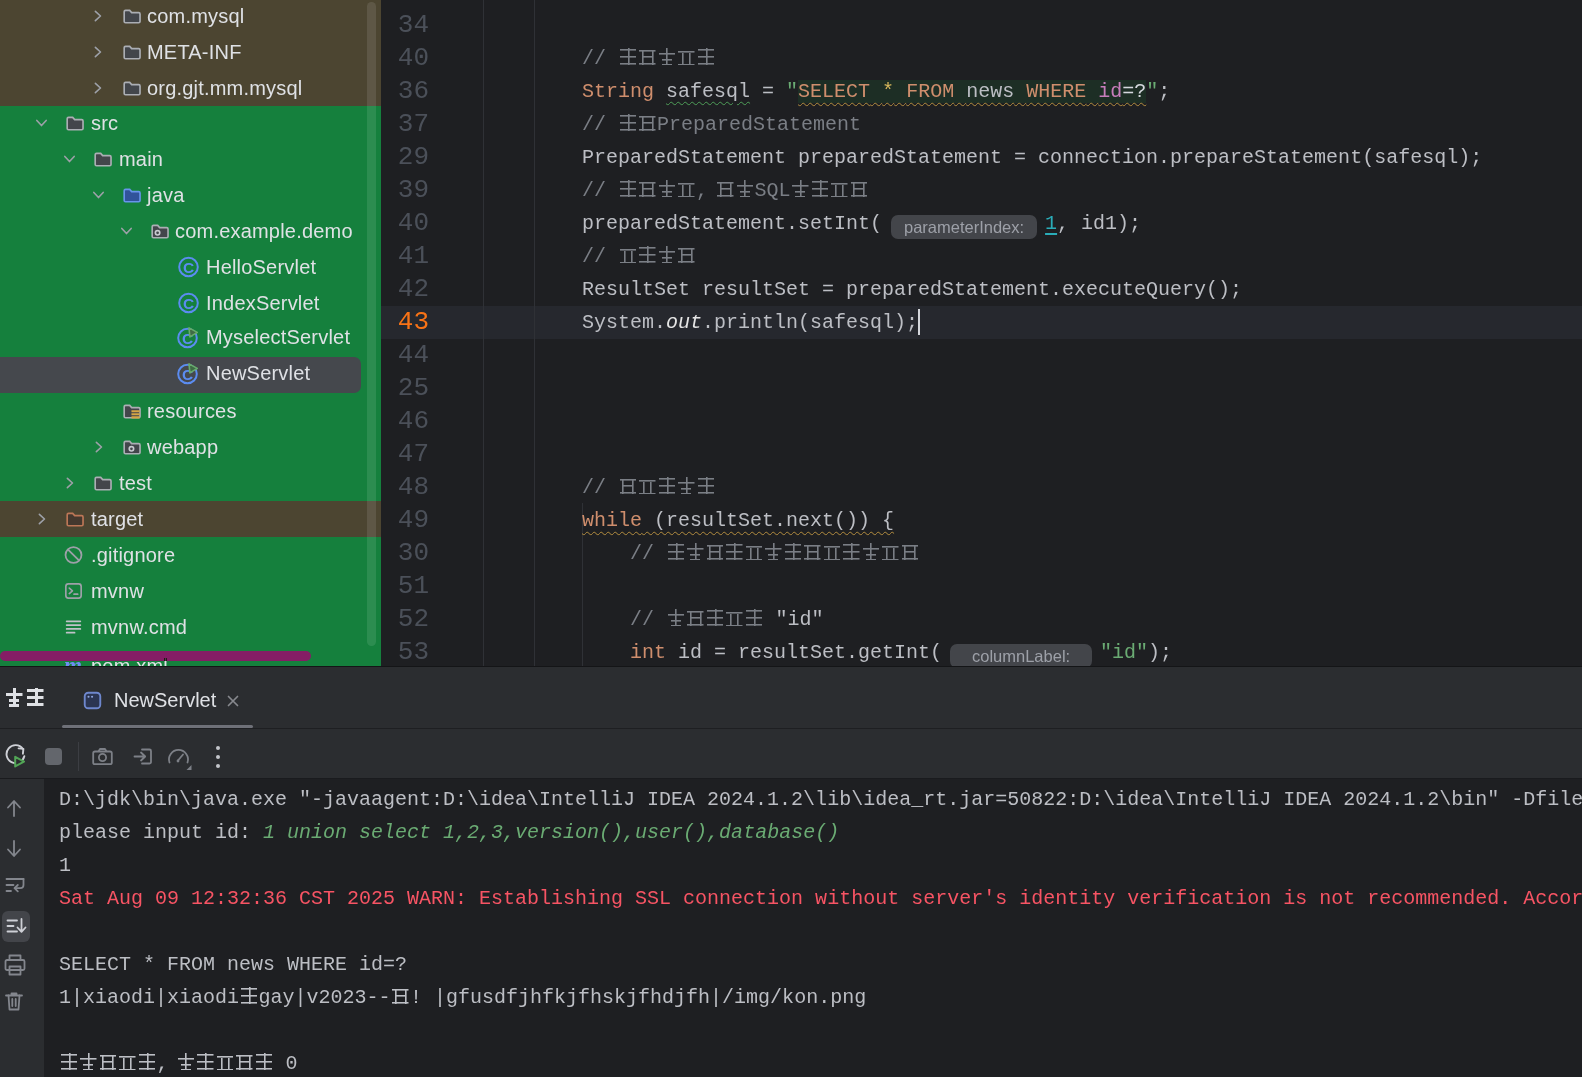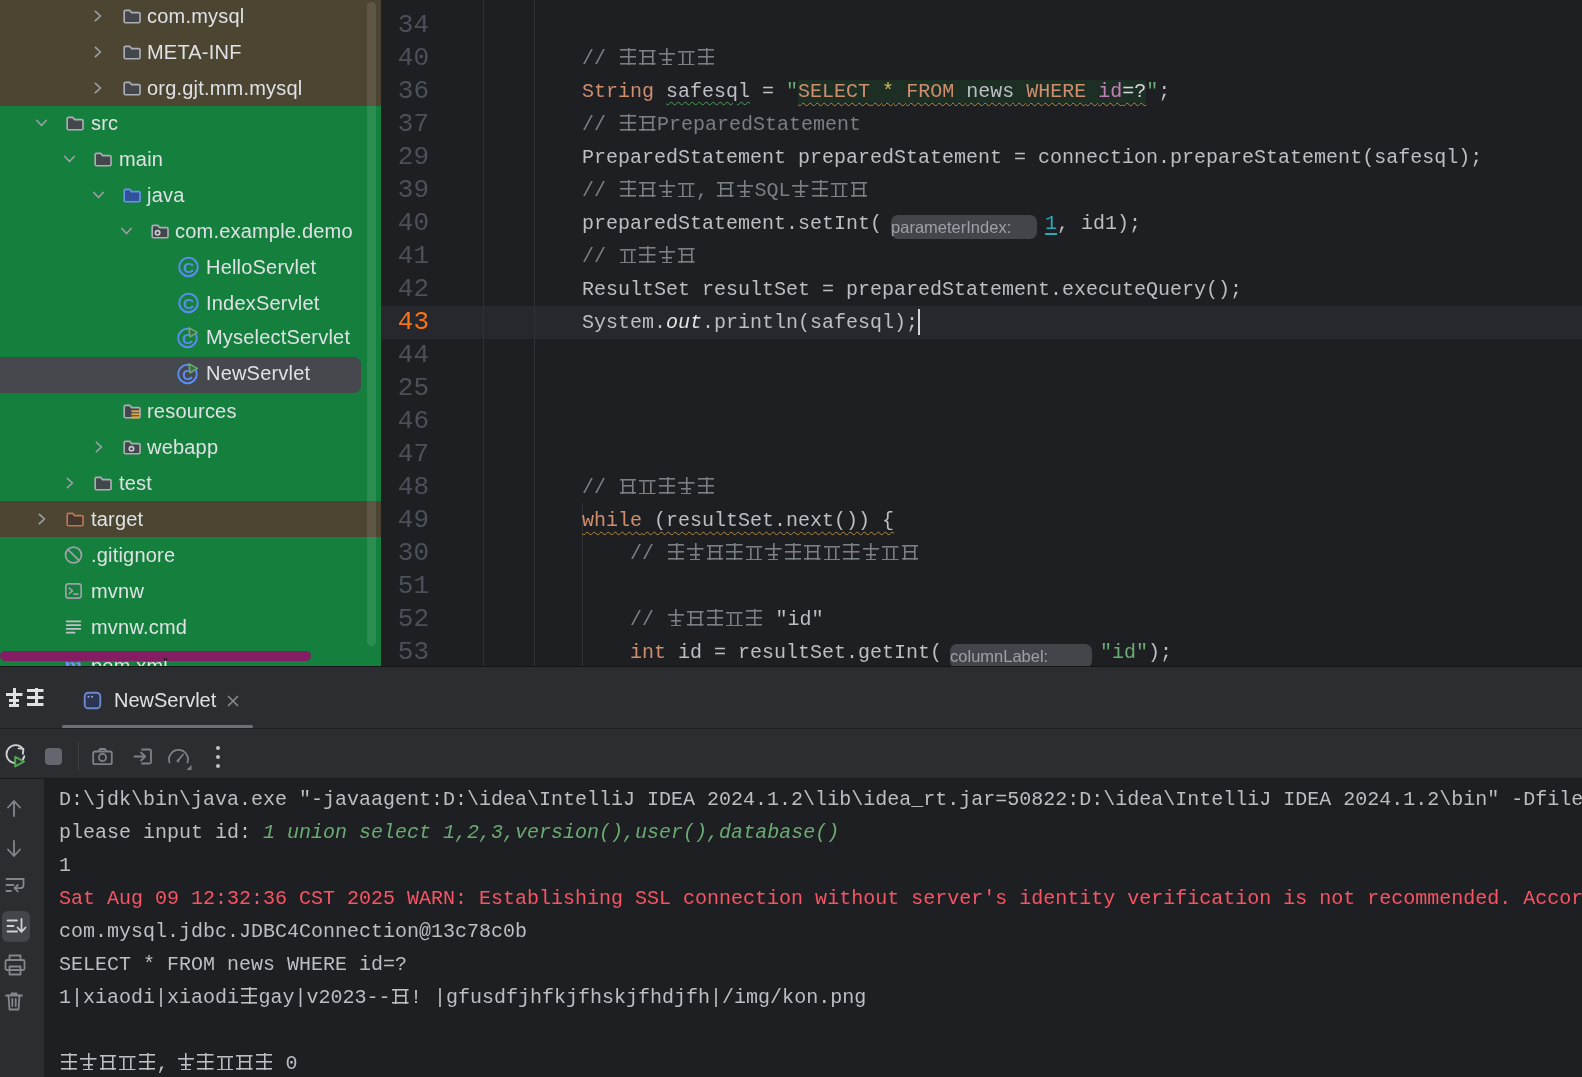--- a/index.html
+++ b/index.html
@@ -49,21 +49,21 @@
 .kw{color:#cf8e6d}
 .str{color:#6aab73}
 .fld{color:#e5e5e5;font-style:italic}
 .numlit{color:#2aacb8}
 .sqlbg{background:#1d2e25;text-decoration:underline wavy #b28c3f 1px;text-underline-offset:5px}
 .sqlk{color:#cf8e6d}.sqlstar{color:#d5b65c}.sqlcol{color:#c77dbb}.sqlq{color:#d5d8de}
 .wgreen{text-decoration:underline wavy #4e9e58 1px;text-underline-offset:4px}
 .wyel{text-decoration:underline wavy #b28c3f 1px;text-underline-offset:5px}
 .pill{display:inline-block;background:#43454a;color:#9da0a8;border-radius:7px;
  font-family:"Liberation Sans",sans-serif;font-size:16.5px;line-height:24px;height:24px;
- vertical-align:-4px;text-align:left}
+ vertical-align:-4px;text-align:center}
 .caret{position:absolute;width:2px;height:26px;background:#d4d6db}
 
 #bot{left:0;top:667px;width:1582px;height:410px;background:#2b2d30;position:absolute}
 #console{position:absolute;left:44px;top:112px;width:1538px;height:298px;background:#1e1f22;overflow:hidden}
 .con{position:absolute;white-space:pre;line-height:33px;font-family:"Liberation Mono",monospace;
  font-size:20px;color:#bcbec4}
 .red{color:#f75464}
 .grn{color:#6aab73;font-style:italic}
 .strip{position:absolute;left:0;top:112px;width:44px;height:298px;background:#2b2d30}
 .tabline{position:absolute;left:62px;top:58px;width:191px;height:3px;background:#6e7078;border-radius:2px}
@@ -344,16 +344,15 @@
 <svg class="abs" width="24" height="24" viewBox="0 0 24 24" style="left:2px;top:322px">
       <path d="M4 6.5 H20 M9.5 6.5 V4.5 H14.5 V6.5" stroke="#83868d" stroke-width="1.8" fill="none" stroke-linecap="round" stroke-linejoin="round"></path>
       <path d="M6.5 6.5 L7.5 20.5 H16.5 L17.5 6.5" stroke="#83868d" stroke-width="1.8" fill="none" stroke-linecap="round" stroke-linejoin="round"></path>
       <path d="M10.3 10 V17 M13.7 10 V17" stroke="#83868d" stroke-width="1.8" fill="none" stroke-linecap="round" stroke-linejoin="round"></path>
     </svg>
 <div id="console"></div>
 <div class="con" style="left:59px;top:115.5px">D:\jdk\bin\java.exe "-javaagent:D:\idea\IntelliJ IDEA 2024.1.2\lib\idea_rt.jar=50822:D:\idea\IntelliJ IDEA 2024.1.2\bin" -Dfile.encoding=UTF-8</div>
 <div class="con" style="left:59px;top:148.5px">please input id: <span class="grn">1 union select 1,2,3,version(),user(),database()</span></div>
 <div class="con" style="left:59px;top:181.5px">1</div>
 <div class="con" style="left:59px;top:214.5px"><span class="red">Sat Aug 09 12:32:36 CST 2025 WARN: Establishing SSL connection without server's identity verification is not recommended. According to MySQL</span></div>
-<div class="con" style="left:59px;top:247.5px">com.mysql.jdbc.JDBC4Connection@13c78c0b</div>
 <div class="con" style="left:59px;top:280.5px">SELECT * FROM news WHERE id=?</div>
 <div class="con" style="left:59px;top:313.5px">1|xiaodi|xiaodi<i class="cj a"></i>gay|v2023--<i class="cj b"></i>!&nbsp;|gfusdfjhfkjfhskjfhdjfh|/img/kon.png</div>
 <div class="con" style="left:59px;top:379.5px"><i class="cj a"></i><i class="cj c"></i><i class="cj b"></i><i class="cj d"></i><i class="cj a"></i><span class="fc">,</span><i class="cj c"></i><i class="cj a"></i><i class="cj d"></i><i class="cj b"></i><i class="cj a"></i> 0</div>
 </div>
 </body></html>

